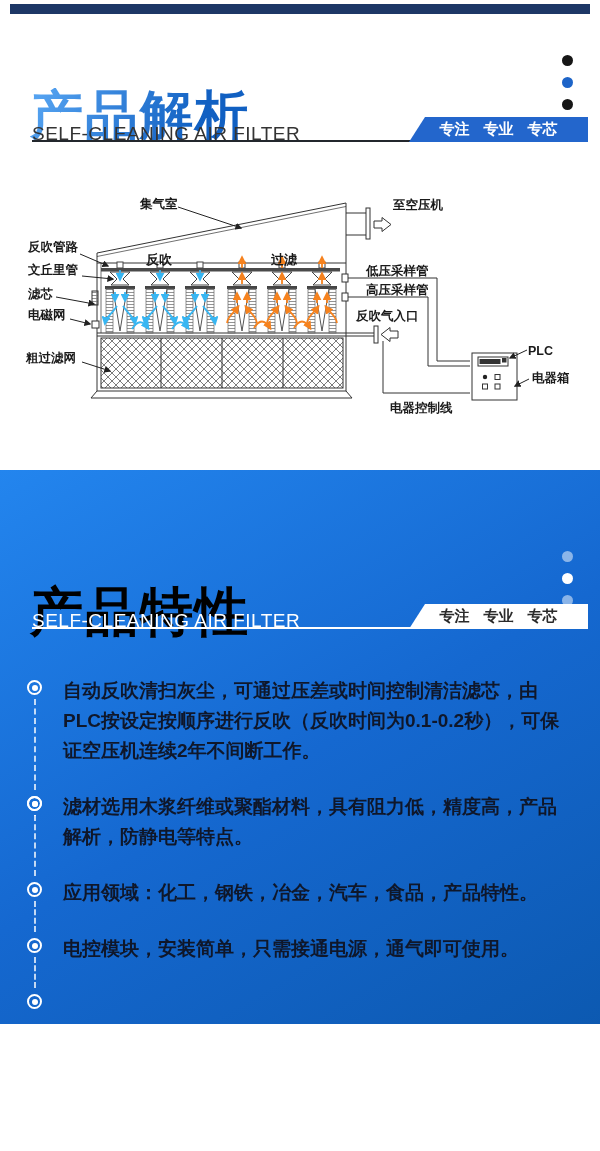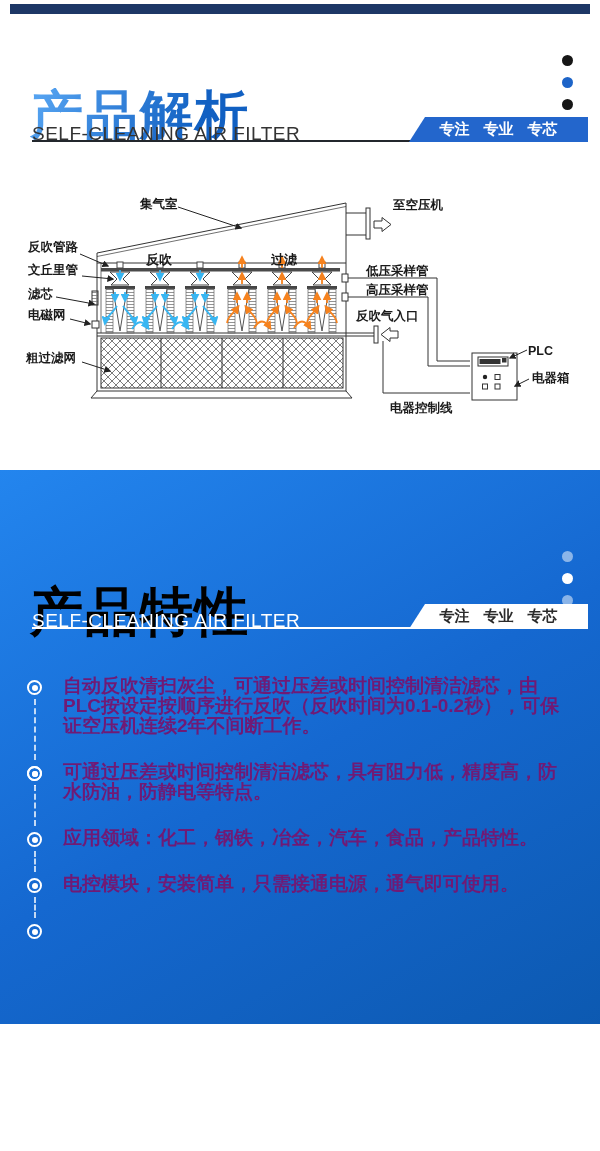--- a/index.html
+++ b/index.html
@@ -18,22 +18,22 @@
   .banner{position:absolute;left:409px;width:179px;height:25px;display:flex;align-items:center;justify-content:center;
           clip-path:polygon(16px 0,100% 0,100% 100%,0 100%);font-size:15px;font-weight:bold;}
   .banner span{margin:12px 7px;white-space:nowrap;}
   .dots{position:absolute;left:562px;width:12px;}
   .dots i{display:block;width:11px;height:11px;border-radius:50%;margin-bottom:11px;}
   
   .sec2{position:absolute;left:0;top:470px;width:600px;height:681px;
         background:linear-gradient(150deg,#2385ee 0%,#1568d0 45%,#0a55a8 100%);}
   
   .features{position:absolute;left:27px;right:34px;top:676px;margin:0;padding:0;list-style:none;}
-  .features li{position:relative;padding-left:36px;margin-bottom:26px;color:#701a75;
-               font-size:19px;line-height:20px;font-weight:600;}
+  .features li{position:relative;padding-left:36px;margin-bottom:26px;color:#0f172a;
+               font-size:19px;line-height:30px;font-weight:600;}
   .features li .bullet{position:absolute;left:0;top:4px;width:15px;height:15px;box-sizing:border-box;
                border:2px solid #fff;border-radius:50%;}
   .features li .bullet:after{content:"";position:absolute;left:2.5px;top:2.5px;width:6px;height:6px;
                border-radius:50%;background:#fff;}
   .features li:not(:last-child):after{content:"";position:absolute;left:6.5px;top:23px;bottom:-24px;
                border-left:2px dashed rgba(255,255,255,.75);}
   
   .diagram{position:absolute;left:0;top:165px;}
   .diagram text{font-family:"Liberation Sans","DejaVu Sans",sans-serif;font-size:12.5px;font-weight:bold;fill:#1a1a1a;}
   .diagram text.zone{font-size:13px;}
@@ -211,19 +211,19 @@
   <div class="rule" style="top:627px;background:#fff"></div>
   <div class="banner" style="top:604px;background:#fff;color:#2a2a2a">
     <span>专注</span>
     <span>专业</span>
     <span>专芯</span>
   </div>
 
   <ul class="features">
     <li><span class="bullet"></span><span>自动反吹清扫灰尘，可通过压差或时间控制清洁滤芯，由PLC按设定按顺序进行反吹（反吹时间为0.1-0.2秒），可保证空压机连续2年不间断工作。</span></li>
     <li><span class="bullet"></span></li>
-    <li><span class="bullet"></span><span>可通过压差或时间控制清洁滤芯，具有阻力低，精度高，防水防油，防静电等特点。</span></li>
+    <li><span class="bullet"></span><span>滤材选用木浆纤维或聚酯材料，具有阻力低，精度高，产品解析，防静电等特点。</span></li>
     <li><span class="bullet"></span><span>应用领域：化工，钢铁，冶金，汽车，食品，产品特性。</span></li>
     <li><span class="bullet"></span><span>电控模块，安装简单，只需接通电源，通气即可使用。</span></li>
     <li><span class="bullet"></span></li>
   </ul>
 
 </div>
 
 </body></html>

